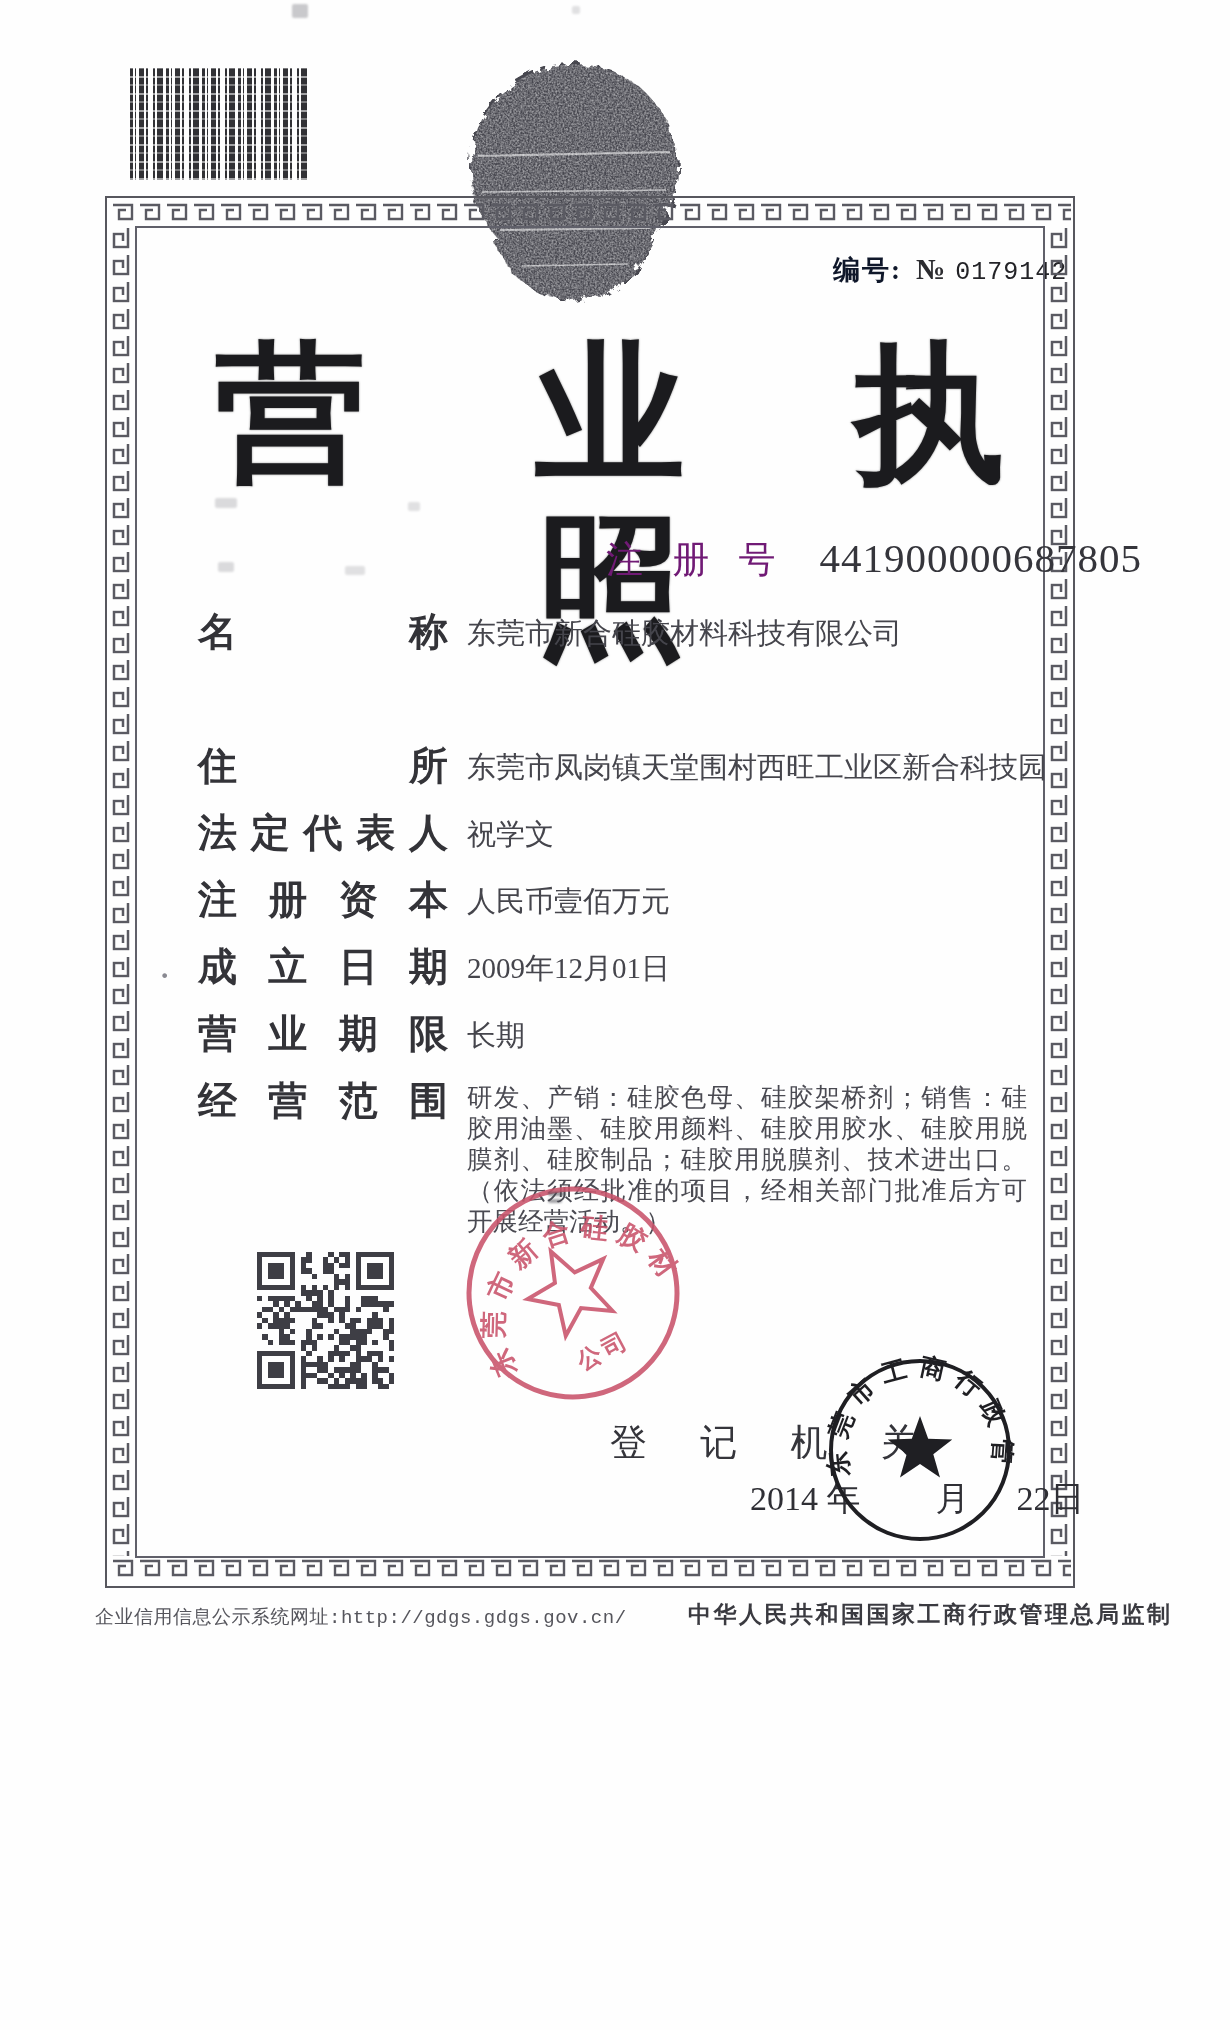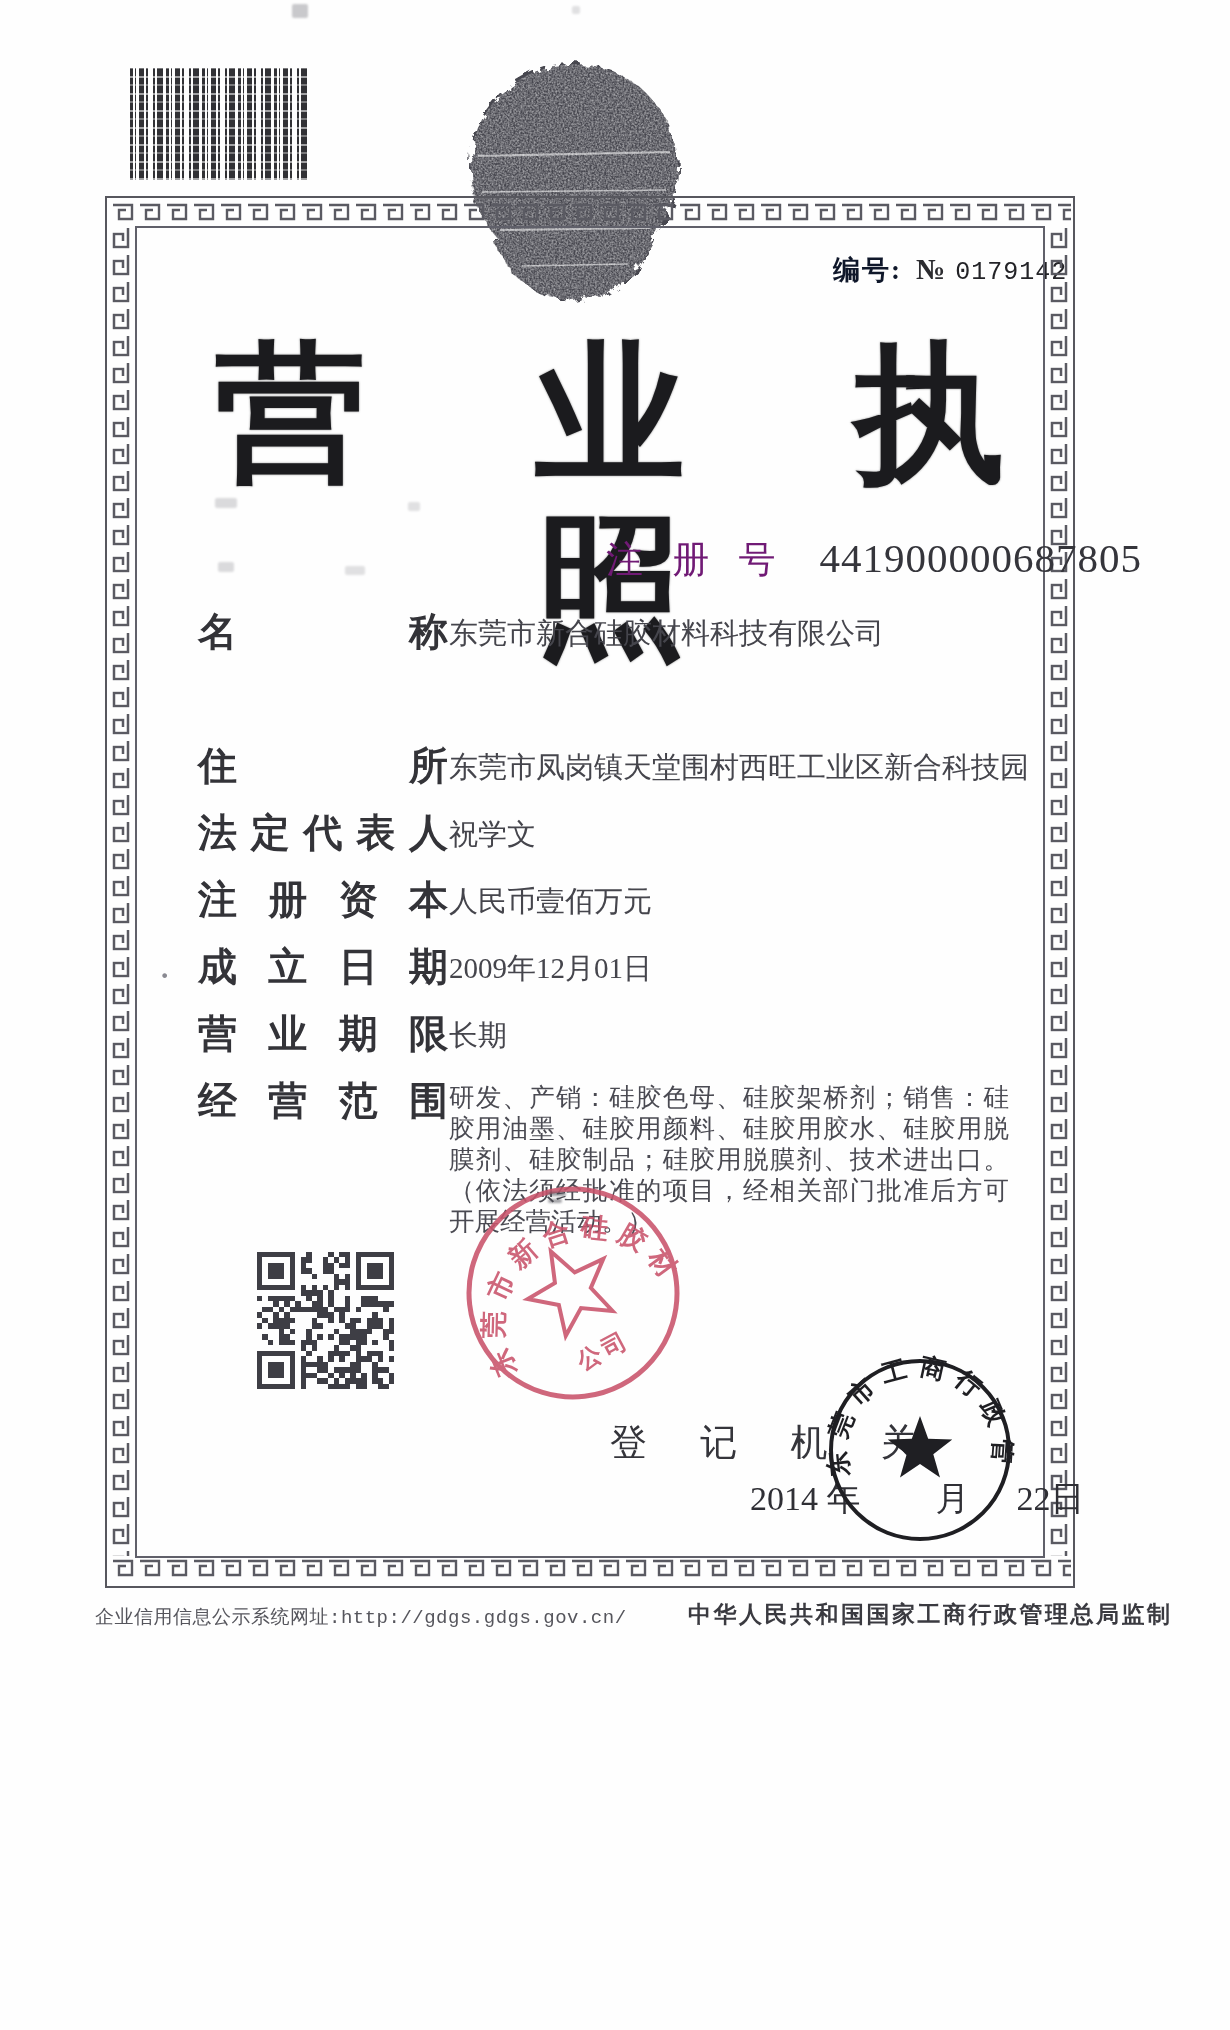--- a/index.html
+++ b/index.html
@@ -43,21 +43,21 @@
     letter-spacing:66px;padding-left:56px;box-sizing:border-box;
     text-shadow:0 0 2px rgba(60,60,60,.7);
     font-family:"Liberation Serif","DejaVu Serif",serif;
   }
   
   .regline{position:absolute;left:606px;top:534px;white-space:nowrap;}
   .regline .rl{font-size:37px;color:#701a75;letter-spacing:10px;}
   .regline .rn{font-size:41px;color:#35353b;margin-left:30px;letter-spacing:1px;}
   
   .rows{position:absolute;left:198px;top:608px;width:850px;}
-  .row{display:flex;align-items:flex-start;min-height:67px;}
+  .row{display:flex;align-items:flex-start;min-height:67px;gap:18px;}
   .row .flabel{
     width:250px;flex:0 0 250px;font-size:39px;font-weight:600;color:#333338;
     text-align:justify;text-align-last:justify;line-height:1.25;
   }
   .row .fvalue{
     margin-left:1px;font-size:29px;color:#45454c;line-height:1.3;
     padding-top:7px;white-space:nowrap;
   }
   .row.scope .fvalue{
     white-space:normal;width:560px;font-size:25.5px;line-height:31px;

